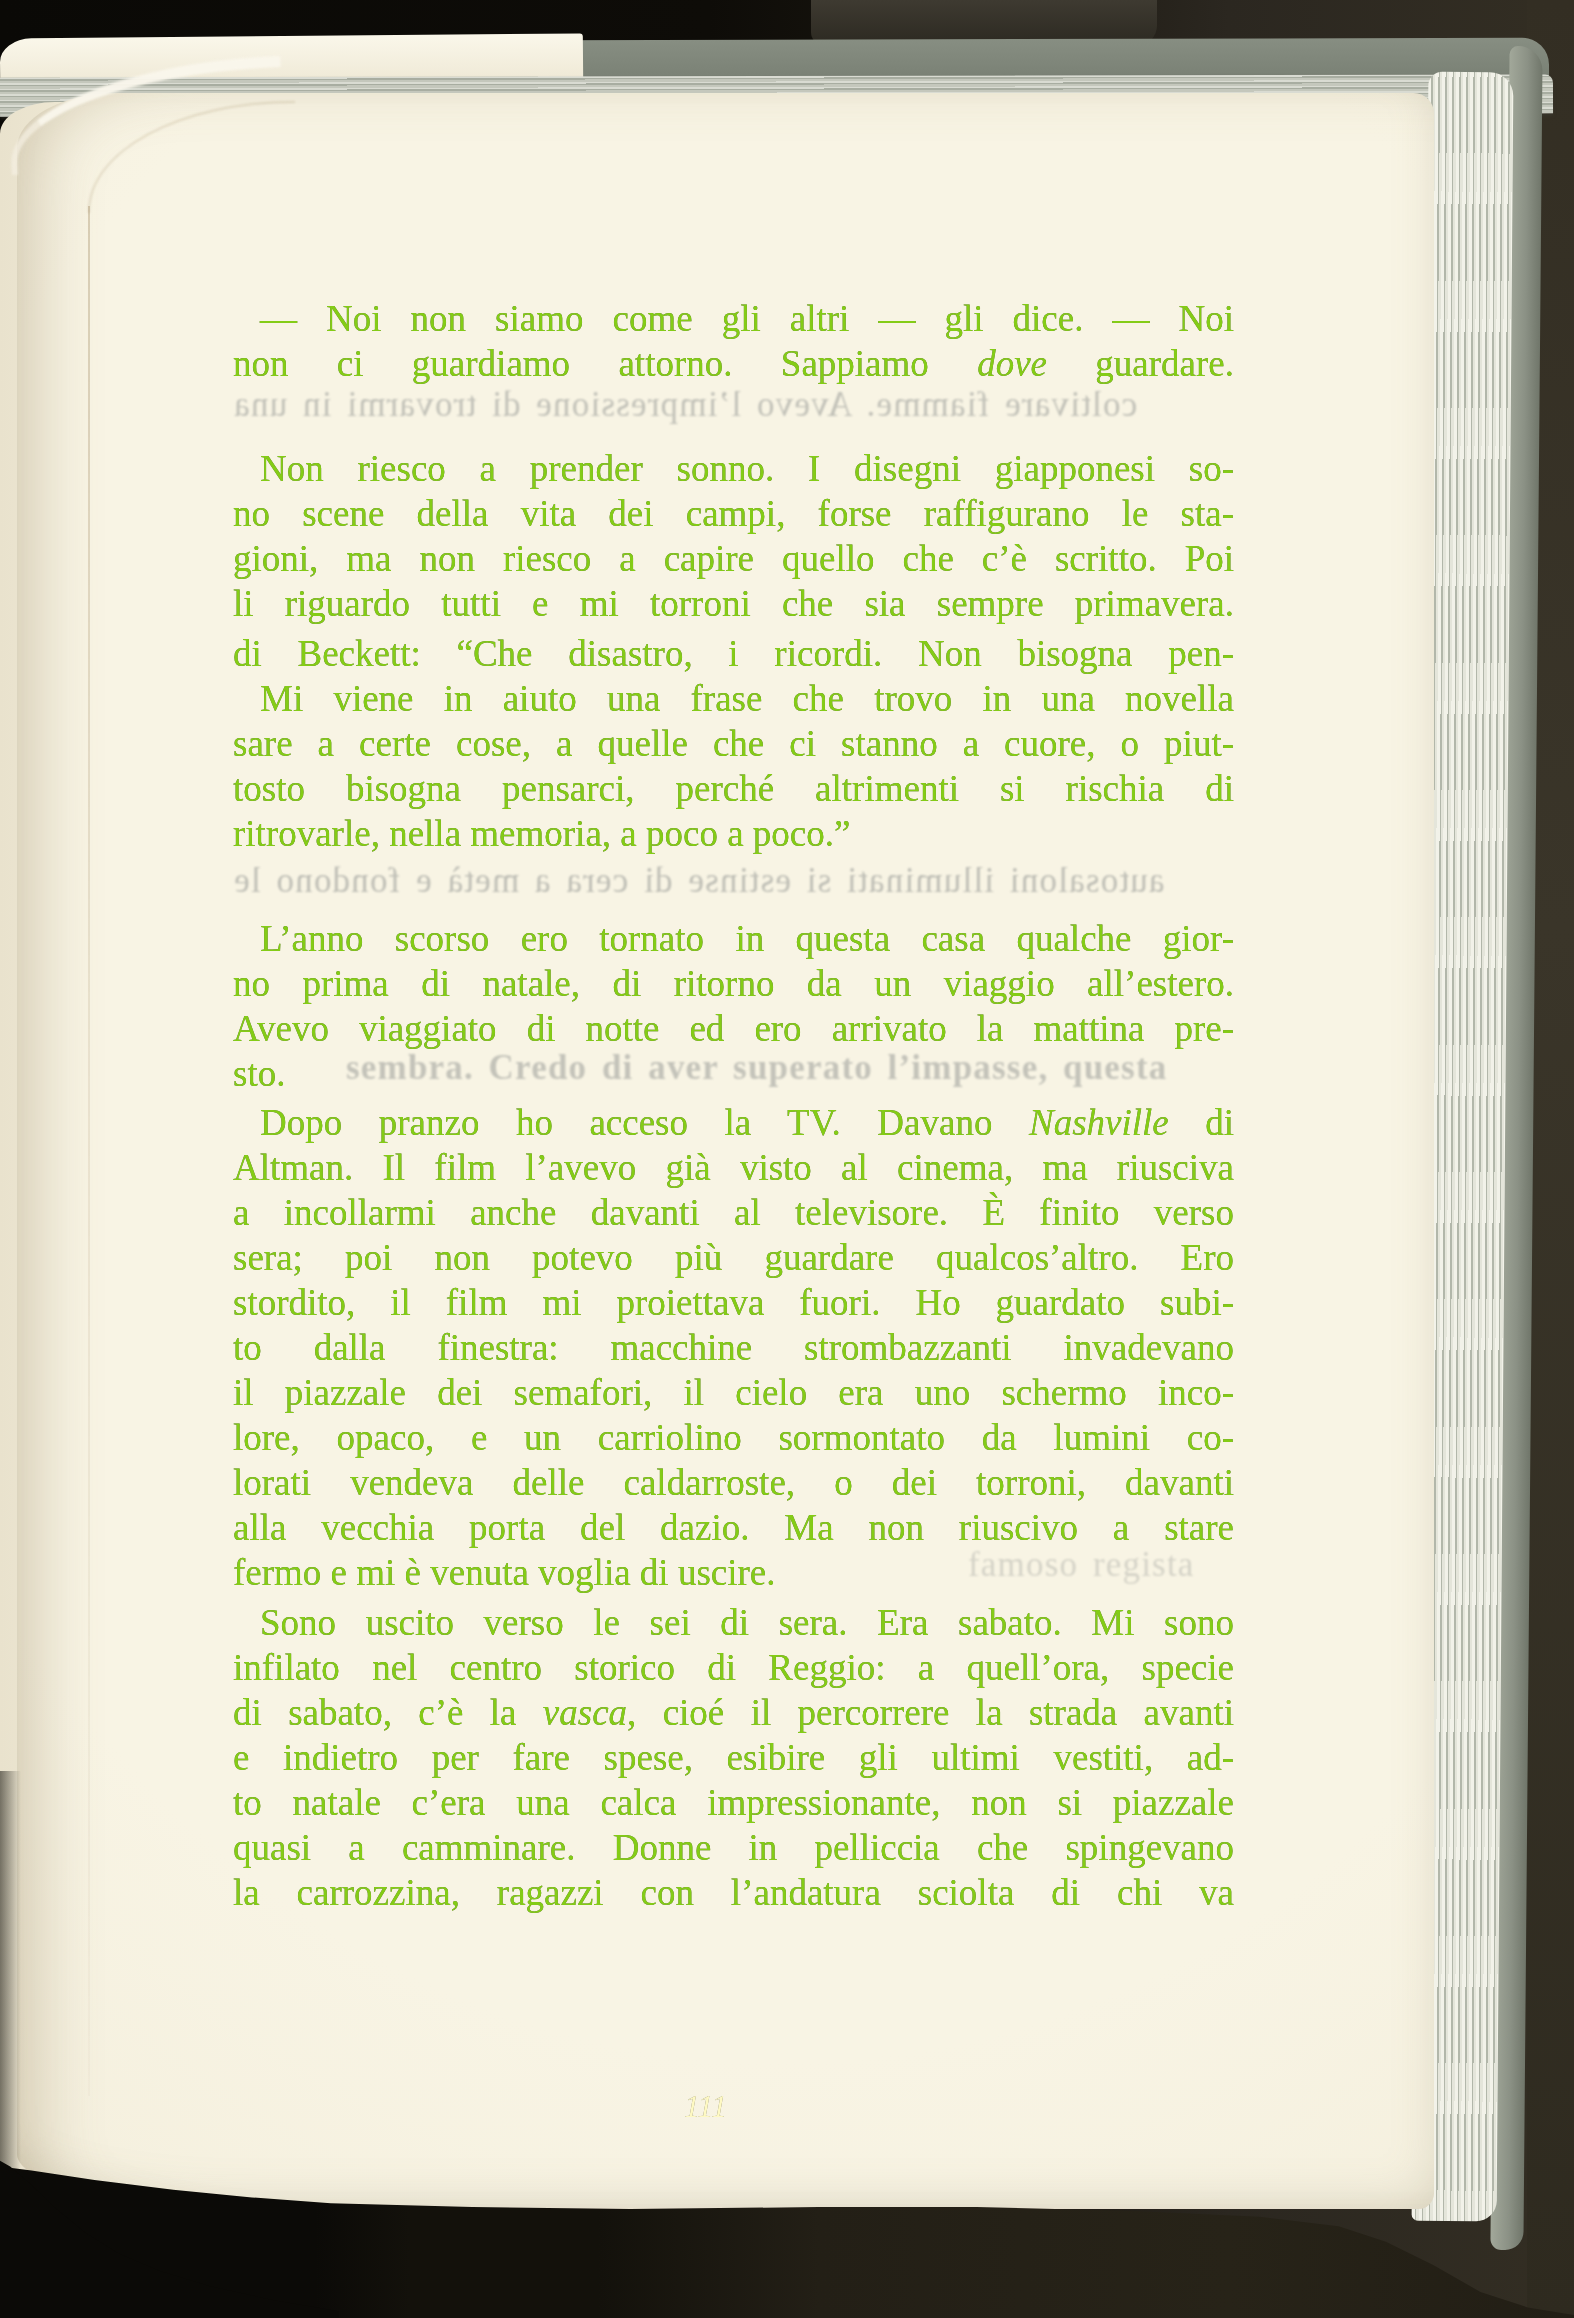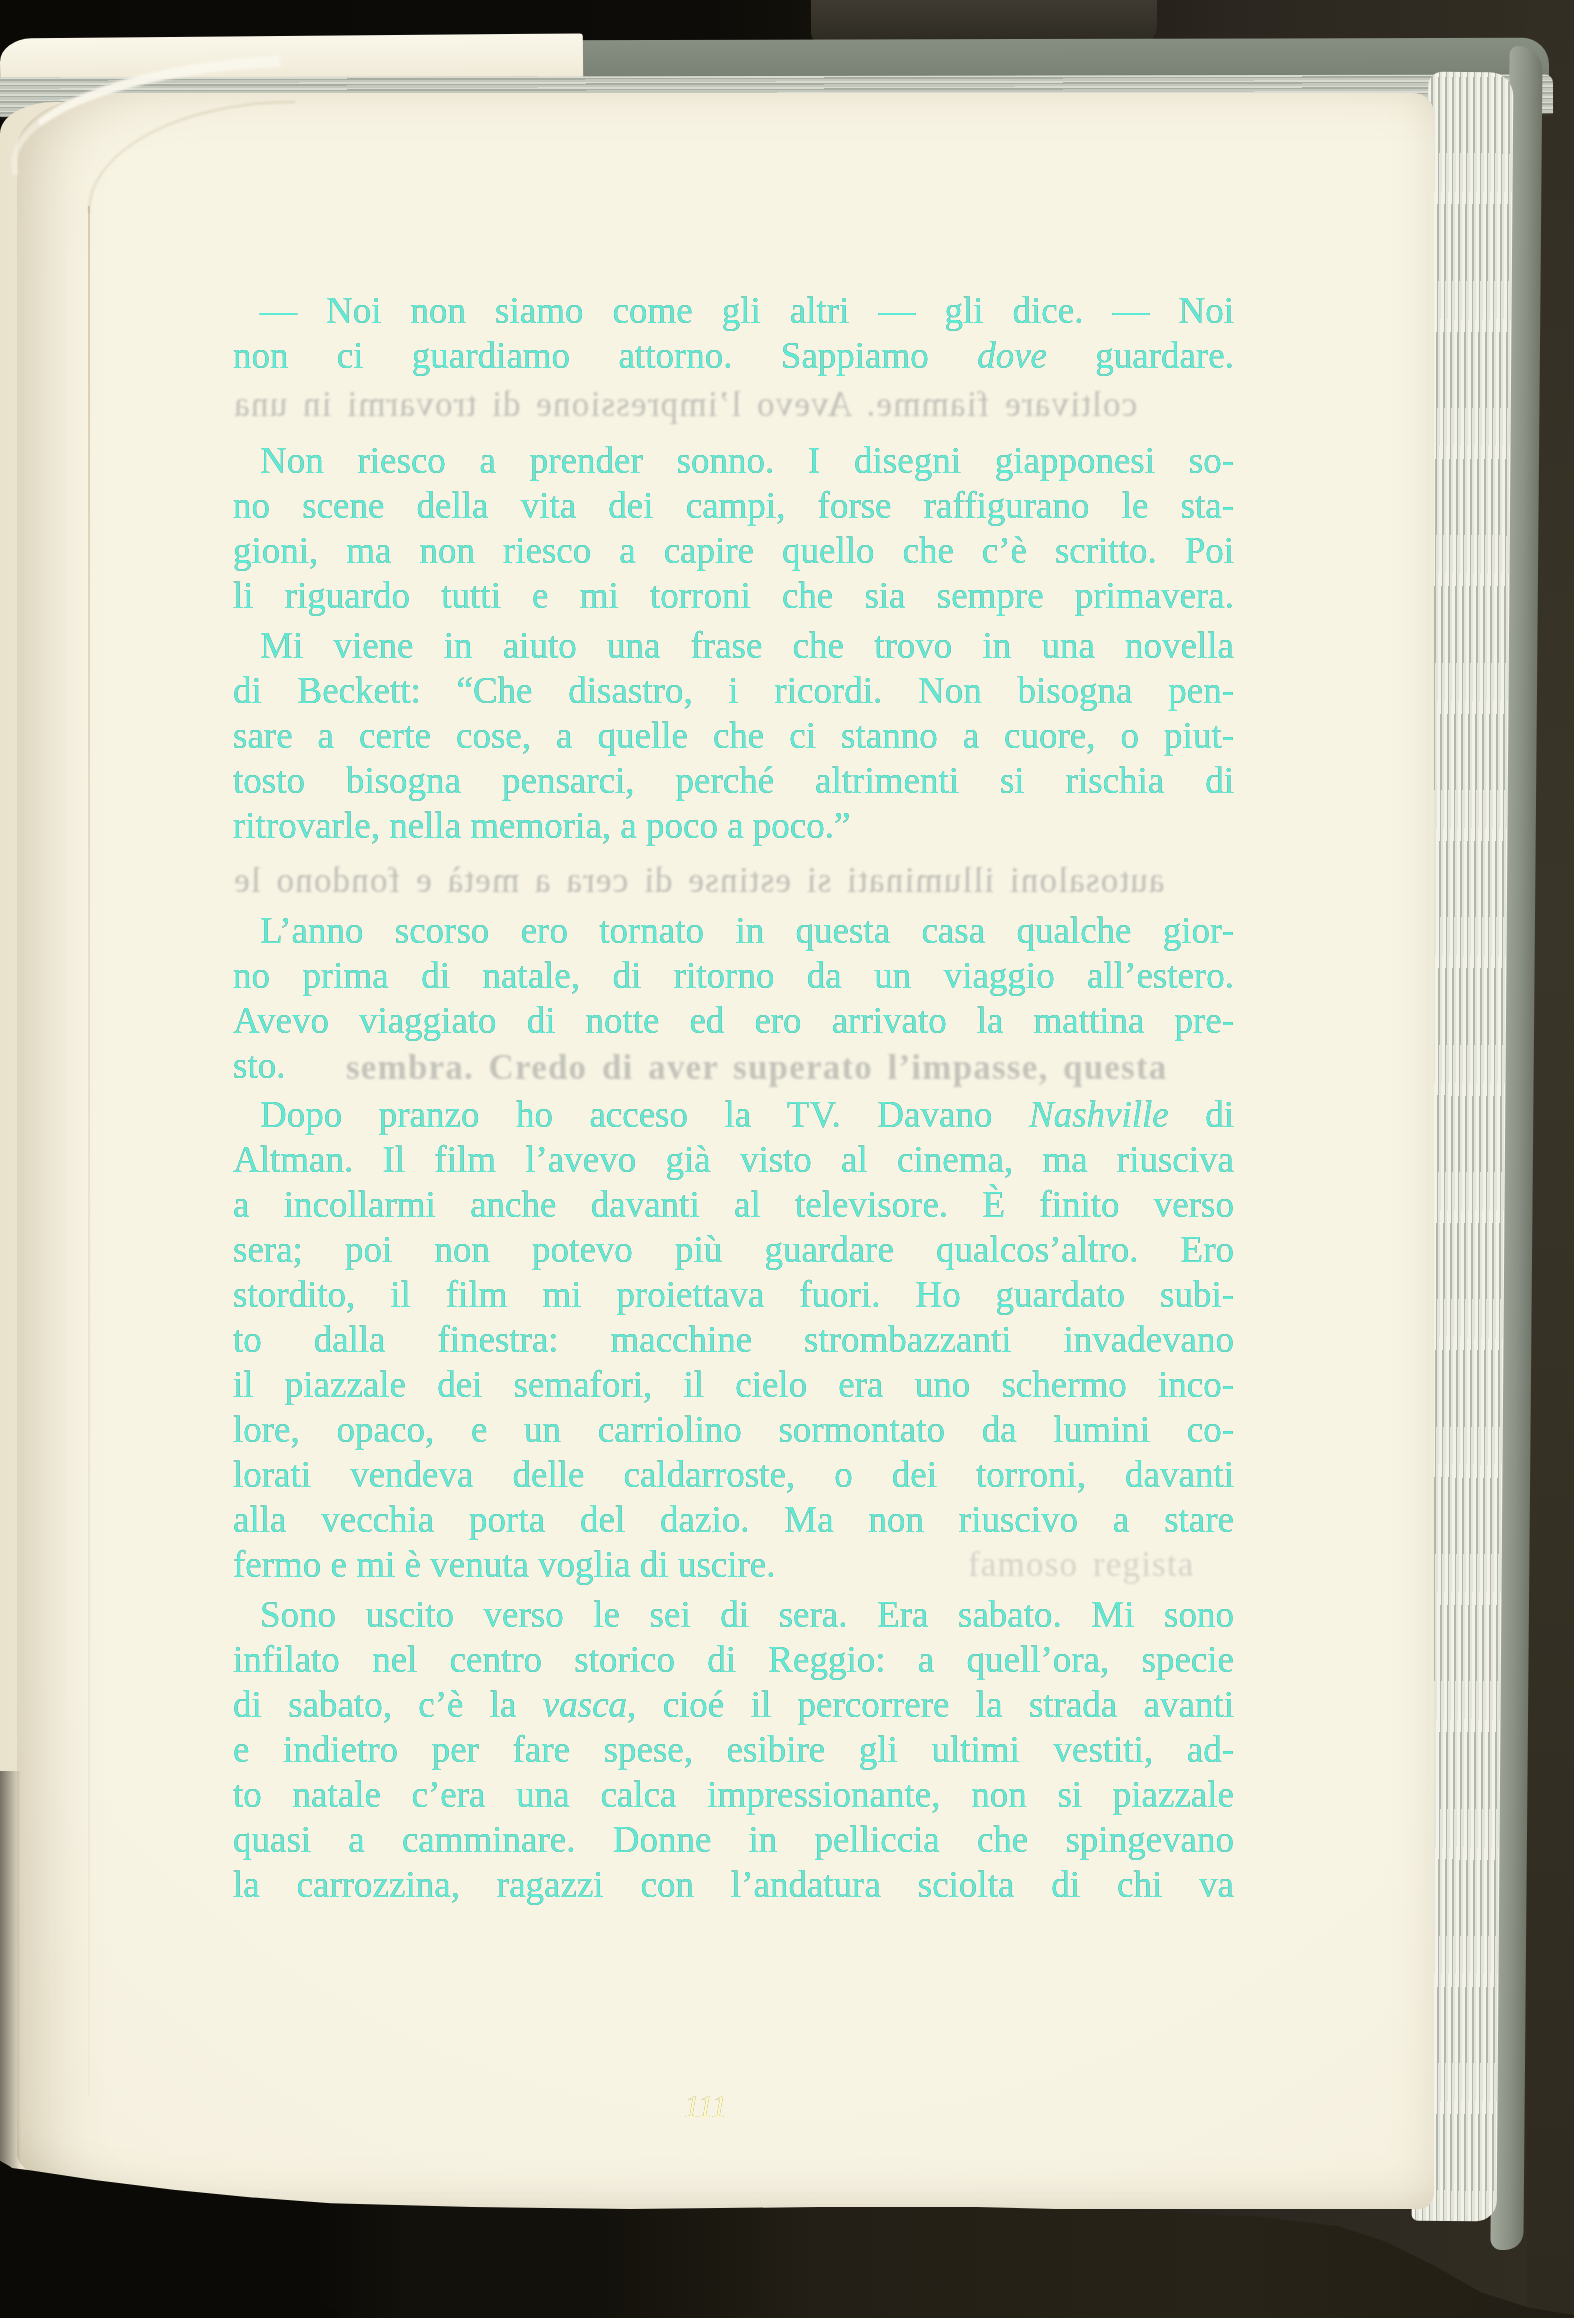--- a/index.html
+++ b/index.html
@@ -48,22 +48,22 @@
   #crease-arc{position:absolute;left:88px;top:101px;width:205px;height:110px;
       border-top-left-radius:205px 110px;border-top:2.4px solid rgba(150,125,80,.20);
       border-left:2.4px solid rgba(150,125,80,.20);filter:blur(0.8px);}
   #crease{position:absolute;left:88px;top:206px;width:2.4px;height:1890px;
       background:linear-gradient(to bottom,rgba(150,125,80,.32),rgba(150,125,80,.14) 45%,rgba(150,125,80,.04));
       filter:blur(0.4px);}
   #left-lower-shadow{position:absolute;left:0;top:1771px;width:20.5px;height:441px;
       background:linear-gradient(to right,rgba(20,18,12,.55),rgba(20,18,12,0));}
 
   
-  #text-block{position:absolute;left:233px;top:288px;width:1001px;z-index:6;
-      font-size:37px;line-height:45px;color:#5eead4;
+  #text-block{position:absolute;left:233px;top:296px;width:1001px;z-index:6;
+      font-size:37px;line-height:45px;color:#84cc16;
       text-shadow:0 0 0.6px rgba(49,47,41,.8);}
   .para{margin:0;}
   .para + .para{margin-top:4.7px;}
   .para.section-gap{margin-top:60px;}
   .line{white-space:nowrap;text-align:justify;}
   .line.just{text-align-last:justify;}
   .line.indent{text-indent:27px;}
   .line i{font-style:italic;}
 
   
@@ -118,22 +118,22 @@
         <div class="line just indent">— Noi non siamo come gli altri — gli dice. — Noi</div>
         <div class="line just">non ci guardiamo attorno. Sappiamo <i>dove</i> guardare.</div>
       </div>
       <div class="para section-gap">
         <div class="line just indent">Non riesco a prender sonno. I disegni giapponesi so-</div>
         <div class="line just">no scene della vita dei campi, forse raffigurano le sta-</div>
         <div class="line just">gioni, ma non riesco a capire quello che c’è scritto. Poi</div>
         <div class="line just">li riguardo tutti e mi torroni che sia sempre primavera.</div>
       </div>
       <div class="para">
+        <div class="line just">di Beckett: “Che disastro, i ricordi. Non bisogna pen-</div>
         <div class="line just indent">Mi viene in aiuto una frase che trovo in una novella</div>
-        <div class="line just">di Beckett: “Che disastro, i ricordi. Non bisogna pen-</div>
         <div class="line just">sare a certe cose, a quelle che ci stanno a cuore, o piut-</div>
         <div class="line just">tosto bisogna pensarci, perché altrimenti si rischia di</div>
         <div class="line">ritrovarle, nella memoria, a poco a poco.”</div>
       </div>
       <div class="para section-gap">
         <div class="line just indent">L’anno scorso ero tornato in questa casa qualche gior-</div>
         <div class="line just">no prima di natale, di ritorno da un viaggio all’estero.</div>
         <div class="line just">Avevo viaggiato di notte ed ero arrivato la mattina pre-</div>
         <div class="line">sto.</div>
       </div>

